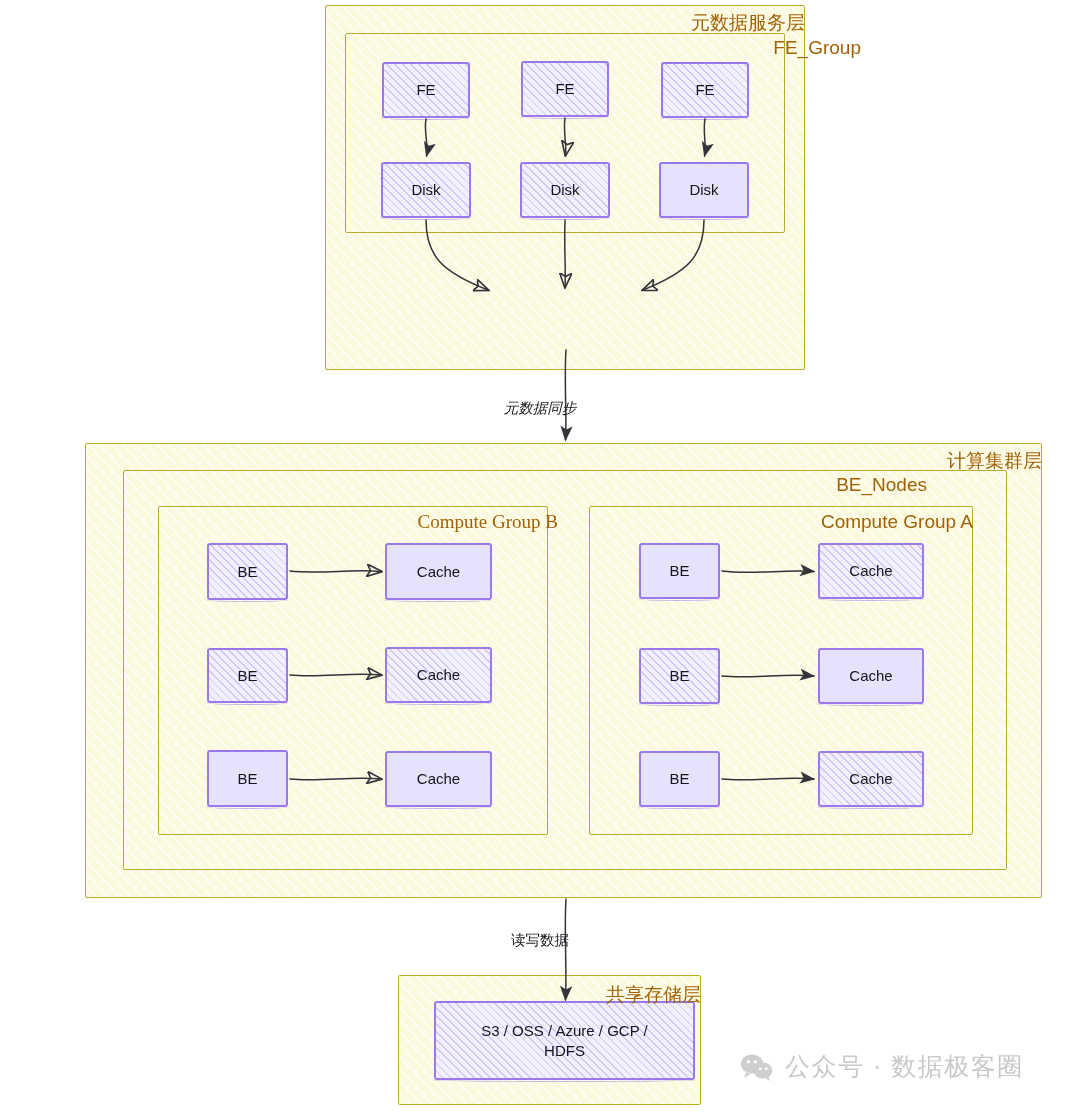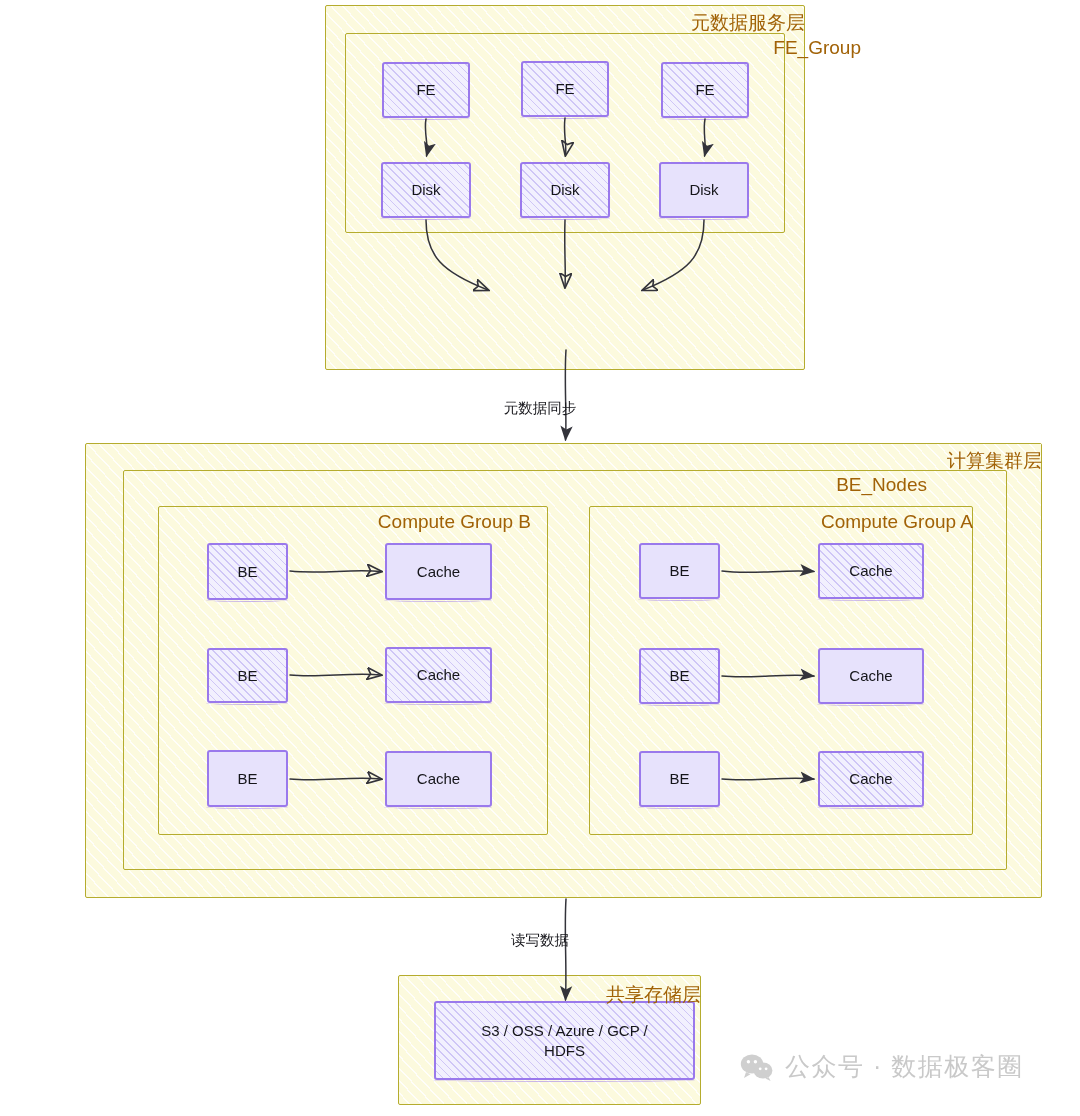--- a/index.html
+++ b/index.html
@@ -77,33 +77,33 @@
     <span>Disk</span>
   </div>
   <div class="node hatch" style="left:520px;top:162px;width:90px;height:56px;">
     <span>Disk</span>
   </div>
   <div class="node" style="left:659px;top:162px;width:90px;height:56px;">
     <span>Disk</span>
   </div>
 
 
-  <div class="edge-label" style="left:0;width:1080px;text-align:center;top:399px;">元数据同步</div>
+  <div class="edge-label" style="left:0;width:1080px;text-align:center;top:399px;font-style:italic;">元数据同步</div>
 
   <div class="grp" style="left:85px;top:443px;width:957px;height:455px;">
   </div>
   <div class="grp-label" style="left:85px;width:957px;top:448px;">计算集群层</div>
 
   <div class="grp" style="left:123px;top:470px;width:884px;height:400px;">
   </div>
   <div class="grp-label" style="left:123px;width:804px;top:474px;">BE_Nodes</div>
 
   <div class="grp" style="left:158px;top:506px;width:390px;height:329px;">
   </div>
-  <div class="grp-label" style="left:141px;width:390px;top:511px;">Compute Group B</div>
+  <div class="grp-label" style="left:168px;width:390px;top:511px;font-family:Liberation Serif, serif;">Compute Group B</div>
 
   <div class="node hatch" style="left:207px;top:543px;width:81px;height:57px;">
     <span>BE</span>
   </div>
   <div class="node" style="left:385px;top:543px;width:107px;height:57px;">
     <span>Cache</span>
   </div>
 
   <div class="node hatch" style="left:207px;top:648px;width:81px;height:55px;">
     <span>BE</span>

